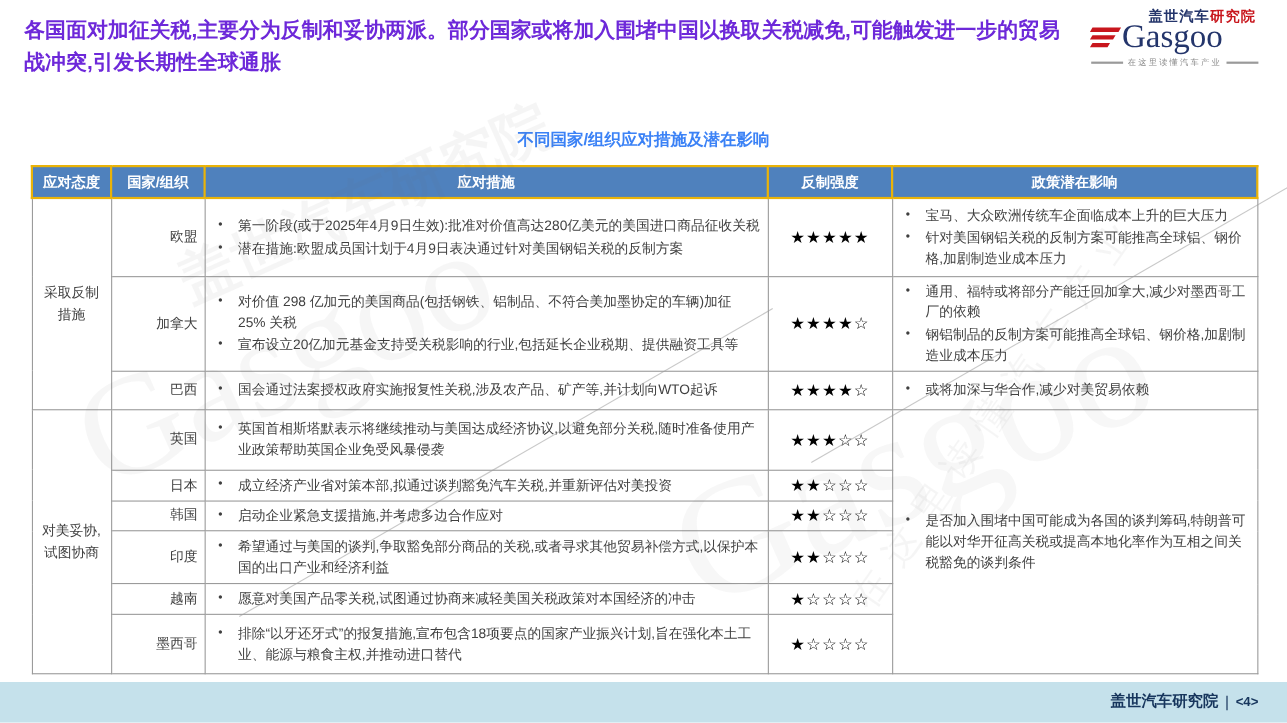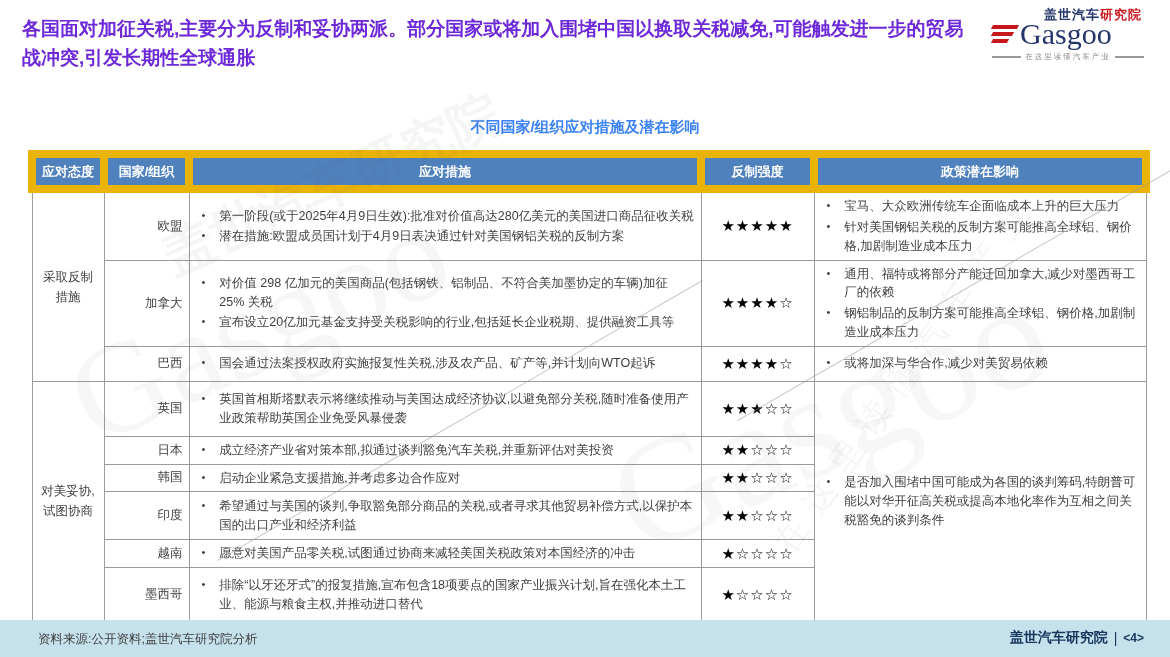--- a/index.html
+++ b/index.html
@@ -32,21 +32,21 @@
     font-size:15px;font-weight:bold;color:#3b82f6;
   }
   
   table.main{
     position:absolute;left:28px;top:150px;width:1114px;
     border-collapse:collapse;table-layout:fixed;
     font-size:12.5px;color:#3f3f3f;background:#fff;
   }
   table.main th{
     background:#4f81bd;color:#fff;font-size:13px;font-weight:bold;
-    border:8px solid #eab308;height:27px;padding:0;text-align:center;
+    border:2px solid #eab308;height:27px;padding:0;text-align:center;
   }
   table.main td{
     border:1px solid #9b9b9b;vertical-align:middle;padding:3px 6px;background:transparent;
   }
   td.attitude{ text-align:center;font-size:12.5px;color:#3f3f3f;line-height:1.6;}
   td.att-g0{padding:0 10px;}
   td.att-g1{padding:0 4px;}
   td.country{ text-align:right;}
   td.stars{ text-align:center;font-size:15px;color:#000;letter-spacing:1px;white-space:nowrap;}
   td.measures,td.impact{padding:4px 10px;}
@@ -210,19 +210,18 @@
       <td class="country">墨西哥</td>
       <td class="measures">
         <div class="b">排除“以牙还牙式”的报复措施,宣布包含18项要点的国家产业振兴计划,旨在强化本土工业、能源与粮食主权,并推动进口替代</div>
       </td>
       <td class="stars">★☆☆☆☆</td>
     </tr>
   </tbody>
 </table>
 
 <div class="footer">
-  <div class="footer-source">资料来源:公开资料;盖世汽车研究院分析</div>
   <div class="footer-brand">
     <span>盖世汽车研究院</span>
     <span class="sep">|</span>
     <span class="page">&lt;4&gt;</span>
   </div>
 </div>
 
 </body></html>

